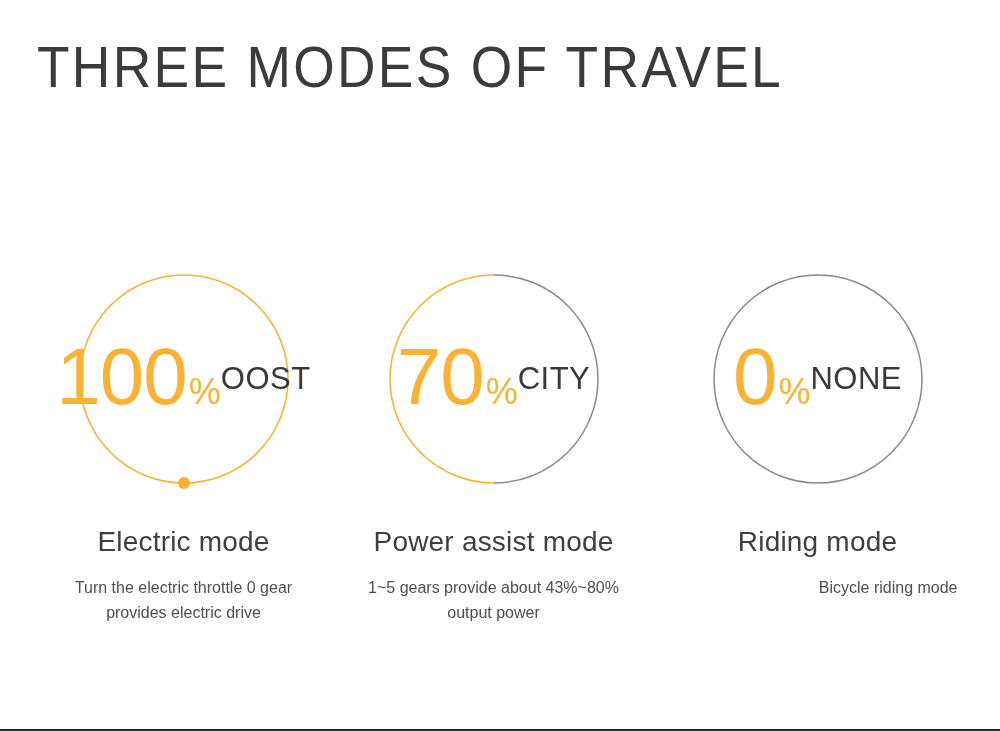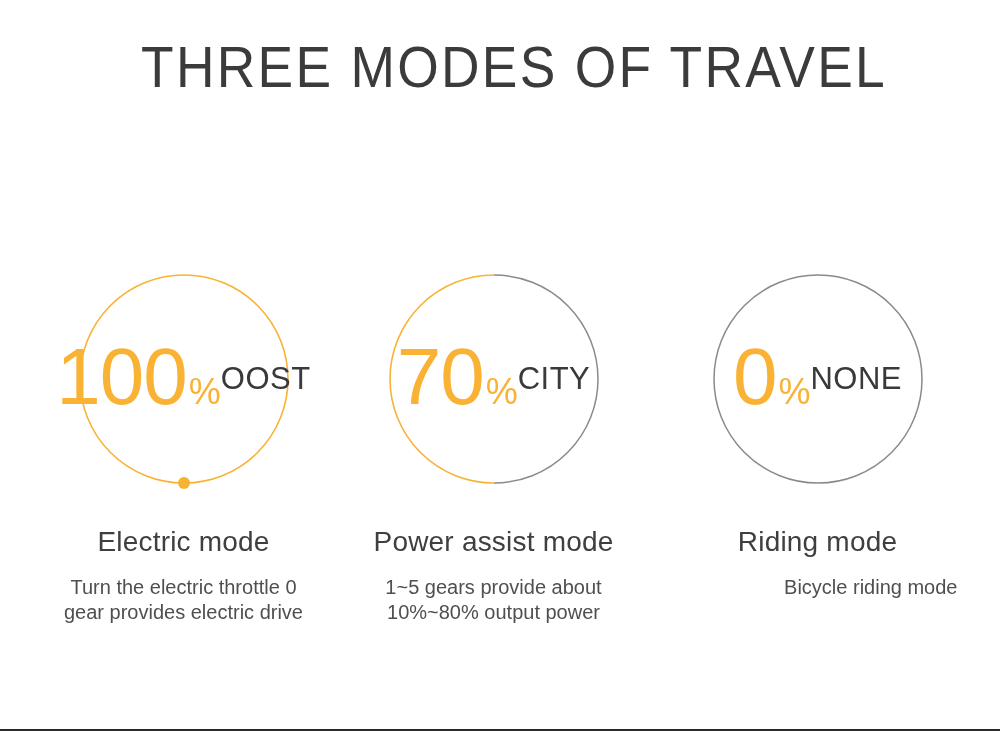--- a/index.html
+++ b/index.html
@@ -25,21 +25,21 @@
     box-sizing: border-box;
     border-bottom: 2px solid #2a2a2a;
   }
 
   
   .header {
     position: absolute;
     left: 0;
     top: 34px;
     width: 924px;
-    text-align: right;
+    text-align: left;
   }
   .main-title {
     font-size: 58px;
     line-height: 66px;
     font-weight: 300;
     letter-spacing: 2.5px;
     color: #3b3b3b;
     margin: 0;
     white-space: nowrap;
     transform: scaleX(0.92);
@@ -133,21 +133,21 @@
   .caption-title {
     font-size: 28px;
     line-height: 34px;
     font-weight: 400;
     color: #3f3f3f;
     letter-spacing: 0.2px;
   }
   .caption-desc {
     margin: 16px auto 0 auto;
     width: 268px;
-    font-size: 20px;
+    font-size: 16px;
     line-height: 25px;
     font-weight: 400;
     color: #4f4f4f;
   }
   .col-1 .caption-desc { width: 280px; }
   .col-2 .caption-desc { width: 280px; text-align: right; }
 </style>
 </head>
 <body>
 
@@ -189,21 +189,21 @@
         <div class="dial-inner">
           <div class="value-row">
             <span class="value-num">70</span>
             <span class="value-pct">%</span>
           </div>
           <div class="value-label">CITY</div>
         </div>
       </div>
       <div class="caption">
         <div class="caption-title">Power assist mode</div>
-        <div class="caption-desc">1~5 gears provide about 10%~80% output power</div>
+        <div class="caption-desc">1~5 gears provide about 43%~80% output power</div>
       </div>
     </div>
 
     <div class="col col-2">
       <div class="dial-wrap">
         <svg class="dial-svg" viewBox="0 0 216 216">
           <circle cx="108" cy="108" r="104" fill="none" stroke="#8a8a8a" stroke-width="1.5"></circle>
         </svg>
         <div class="dial-inner">
           <div class="value-row">

